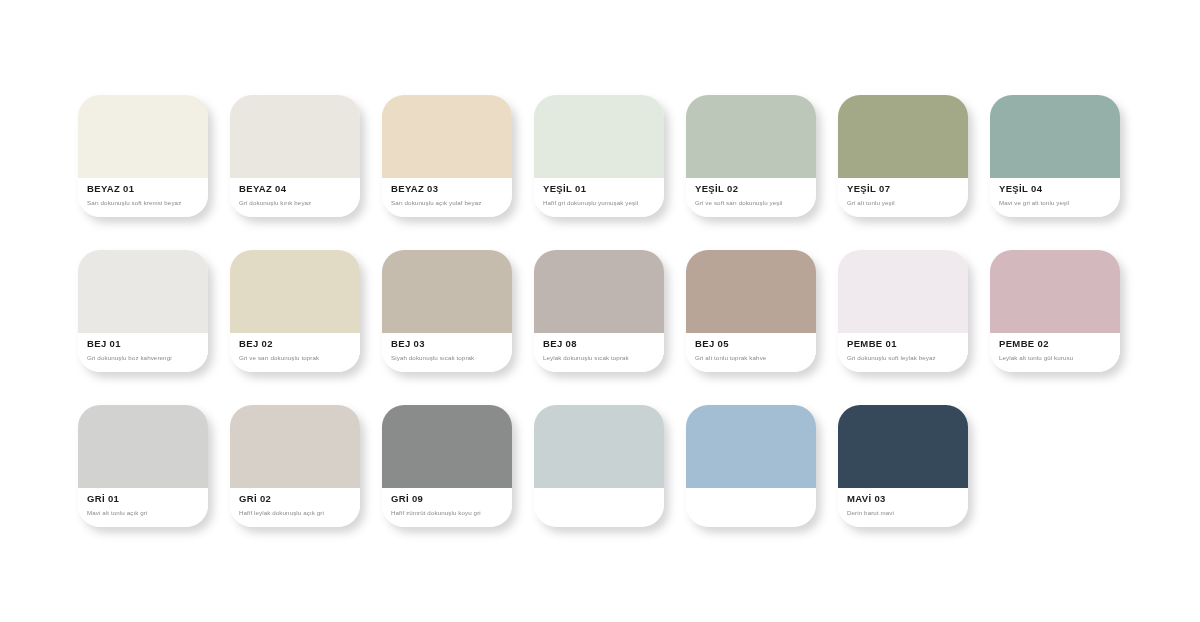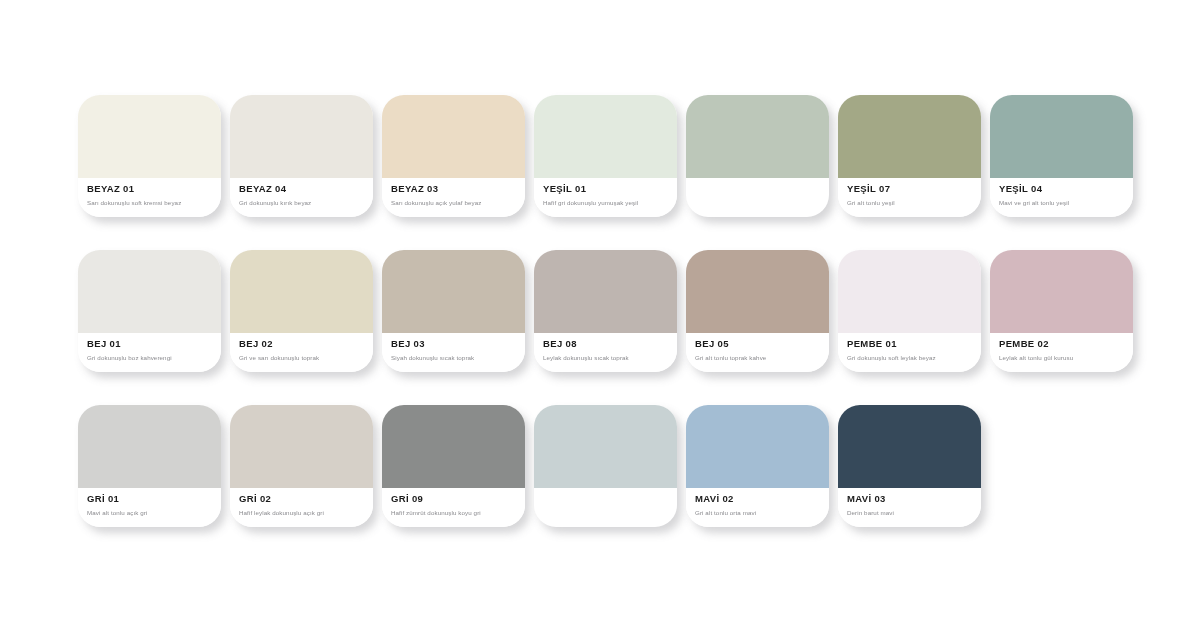--- a/index.html
+++ b/index.html
@@ -28,21 +28,21 @@
     display: grid;
     grid-template-columns: repeat(7, 130px);
     grid-template-rows: repeat(3, 122px);
     column-gap: 22px;
     row-gap: 33px;
     margin-left: 78px;
   }
 
   .swatch-card {
     position: relative;
-    width: 143px;
+    width: 130px;
     height: 122px;
     border-radius: 22px;
     background: #ffffff;
     box-shadow: 5px 6px 9px rgba(120, 120, 125, 0.30);
     overflow: hidden;
     display: flex;
     flex-direction: column;
     cursor: pointer;
   }
 
@@ -106,20 +106,24 @@
       </div>
       <div class="swatch-card">
         <div class="swatch-color" style="background-color: rgb(226, 234, 223);"></div>
         <div class="swatch-label">
           <div class="swatch-name">YEŞİL 01</div>
           <div class="swatch-desc">Hafif gri dokunuşlu yumuşak yeşil</div>
         </div>
       </div>
       <div class="swatch-card">
         <div class="swatch-color" style="background-color: rgb(188, 199, 185);"></div>
+        <div class="swatch-label">
+          <div class="swatch-name">YEŞİL 02</div>
+          <div class="swatch-desc">Gri ve soft sarı dokunuşlu yeşil</div>
+        </div>
       </div>
       <div class="swatch-card">
         <div class="swatch-color" style="background-color: rgb(163, 168, 134);"></div>
         <div class="swatch-label">
           <div class="swatch-name">YEŞİL 07</div>
           <div class="swatch-desc">Gri alt tonlu yeşil</div>
         </div>
       </div>
       <div class="swatch-card">
         <div class="swatch-color" style="background-color: rgb(149, 175, 169);"></div>
@@ -196,24 +200,20 @@
         <div class="swatch-label">
           <div class="swatch-name">GRİ 09</div>
           <div class="swatch-desc">Hafif zümrüt dokunuşlu koyu gri</div>
         </div>
       </div>
       <div class="swatch-card">
         <div class="swatch-color" style="background-color: rgb(200, 210, 211);"></div>
       </div>
       <div class="swatch-card">
         <div class="swatch-color" style="background-color: rgb(163, 189, 211);"></div>
-        <div class="swatch-label">
-          <div class="swatch-name">MAVİ 02</div>
-          <div class="swatch-desc">Gri alt tonlu orta mavi</div>
-        </div>
       </div>
       <div class="swatch-card">
         <div class="swatch-color" style="background-color: rgb(54, 73, 90);"></div>
         <div class="swatch-label">
           <div class="swatch-name">MAVİ 03</div>
           <div class="swatch-desc">Derin barut mavi</div>
         </div>
       </div>
     </div>
 </div>

